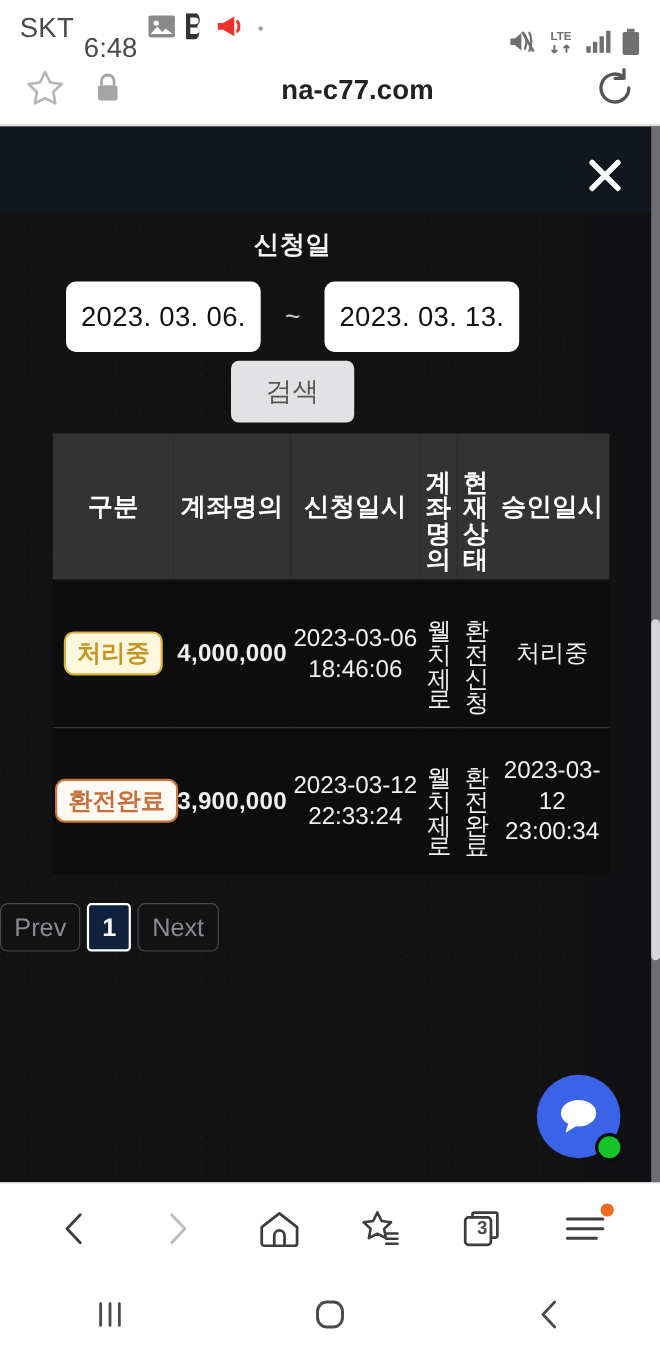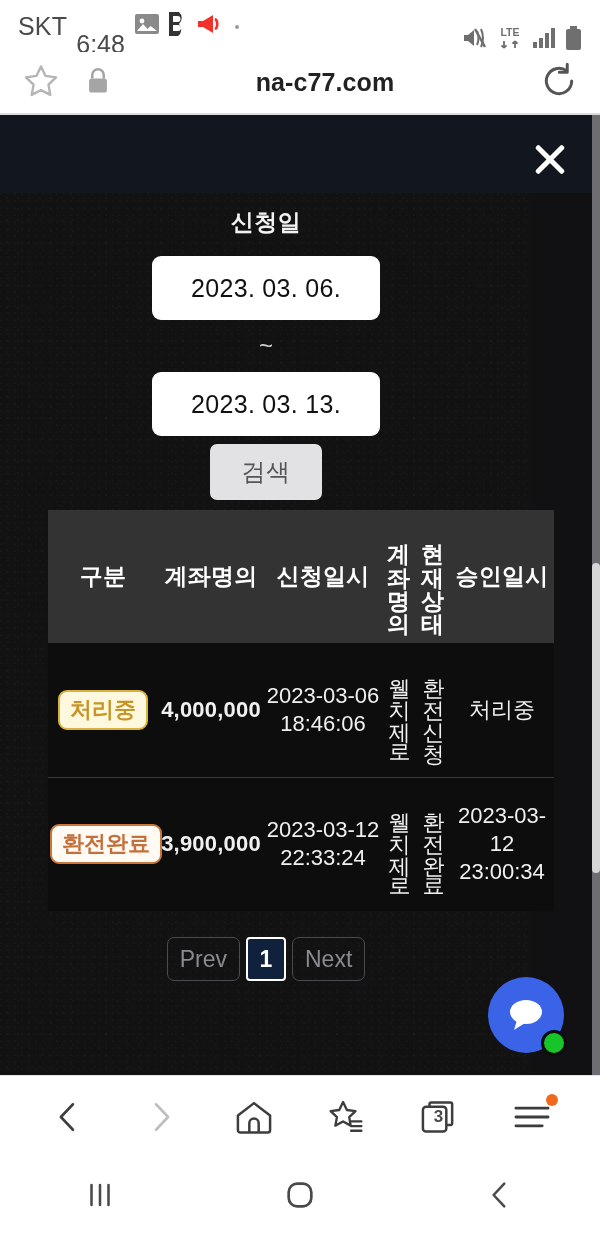--- a/index.html
+++ b/index.html
@@ -63,21 +63,21 @@
     background-size: 7px 7px, 11px 11px, auto;
   }
 
   .field-label {
     text-align: center; color: #f2f2f2; font-size: 23px; font-weight: bold;
     padding-top: 14px; letter-spacing: .5px;
   }
 
   .date-row {
     display: flex; align-items: center; justify-content: center;
-    gap: 12px; margin-top: 18px; padding: 0 60px; flex-direction: column;
+    gap: 12px; margin-top: 18px; padding: 0 60px;
   }
   .date-input {
     width: 228px; height: 64px; background: #fff; border-radius: 9px;
     border: none; display: flex; align-items: center; justify-content: center;
     font-size: 25px; color: #111; letter-spacing: .3px; cursor: pointer;
   }
   .tilde { width: 44px; text-align: center; color: #cfcfcf; font-size: 24px; }
 
   .search-btn {
     display: block; margin: 8px auto 0; width: 112px; height: 56px;
@@ -109,21 +109,21 @@
   .cell-vert { font-size: 22px; color: #f0f0f0; }
 
   .badge {
     display: inline-block; padding: 7px 10px; border-radius: 9px;
     font-size: 22px; font-weight: bold; line-height: 1; white-space: nowrap;
   }
   .badge-processing { background: #fdf8de; border: 2px solid #d9b13c; color: #c79526; }
   .badge-done       { background: #fffaf4; border: 2px solid #c9763a; color: #c4703a; }
 
   
-  .pager { display: flex; justify-content: center; align-items: center; gap: 6px; margin-top: 26px; }
+  .pager { display: flex; justify-content: flex-start; align-items: center; gap: 6px; margin-top: 26px; }
   .pg {
     min-width: 66px; height: 44px; border: 1px solid #4a4a52; border-radius: 7px;
     background: transparent; color: #8a8a92; font-size: 23px;
     display: flex; align-items: center; justify-content: center;
     font-family: inherit; cursor: pointer; padding: 0 12px;
   }
   .pg.active {
     background: #10213d; border: 2px solid #ffffff; color: #ffffff;
     min-width: 40px; border-radius: 4px; font-weight: bold; padding: 0 8px;
   }

